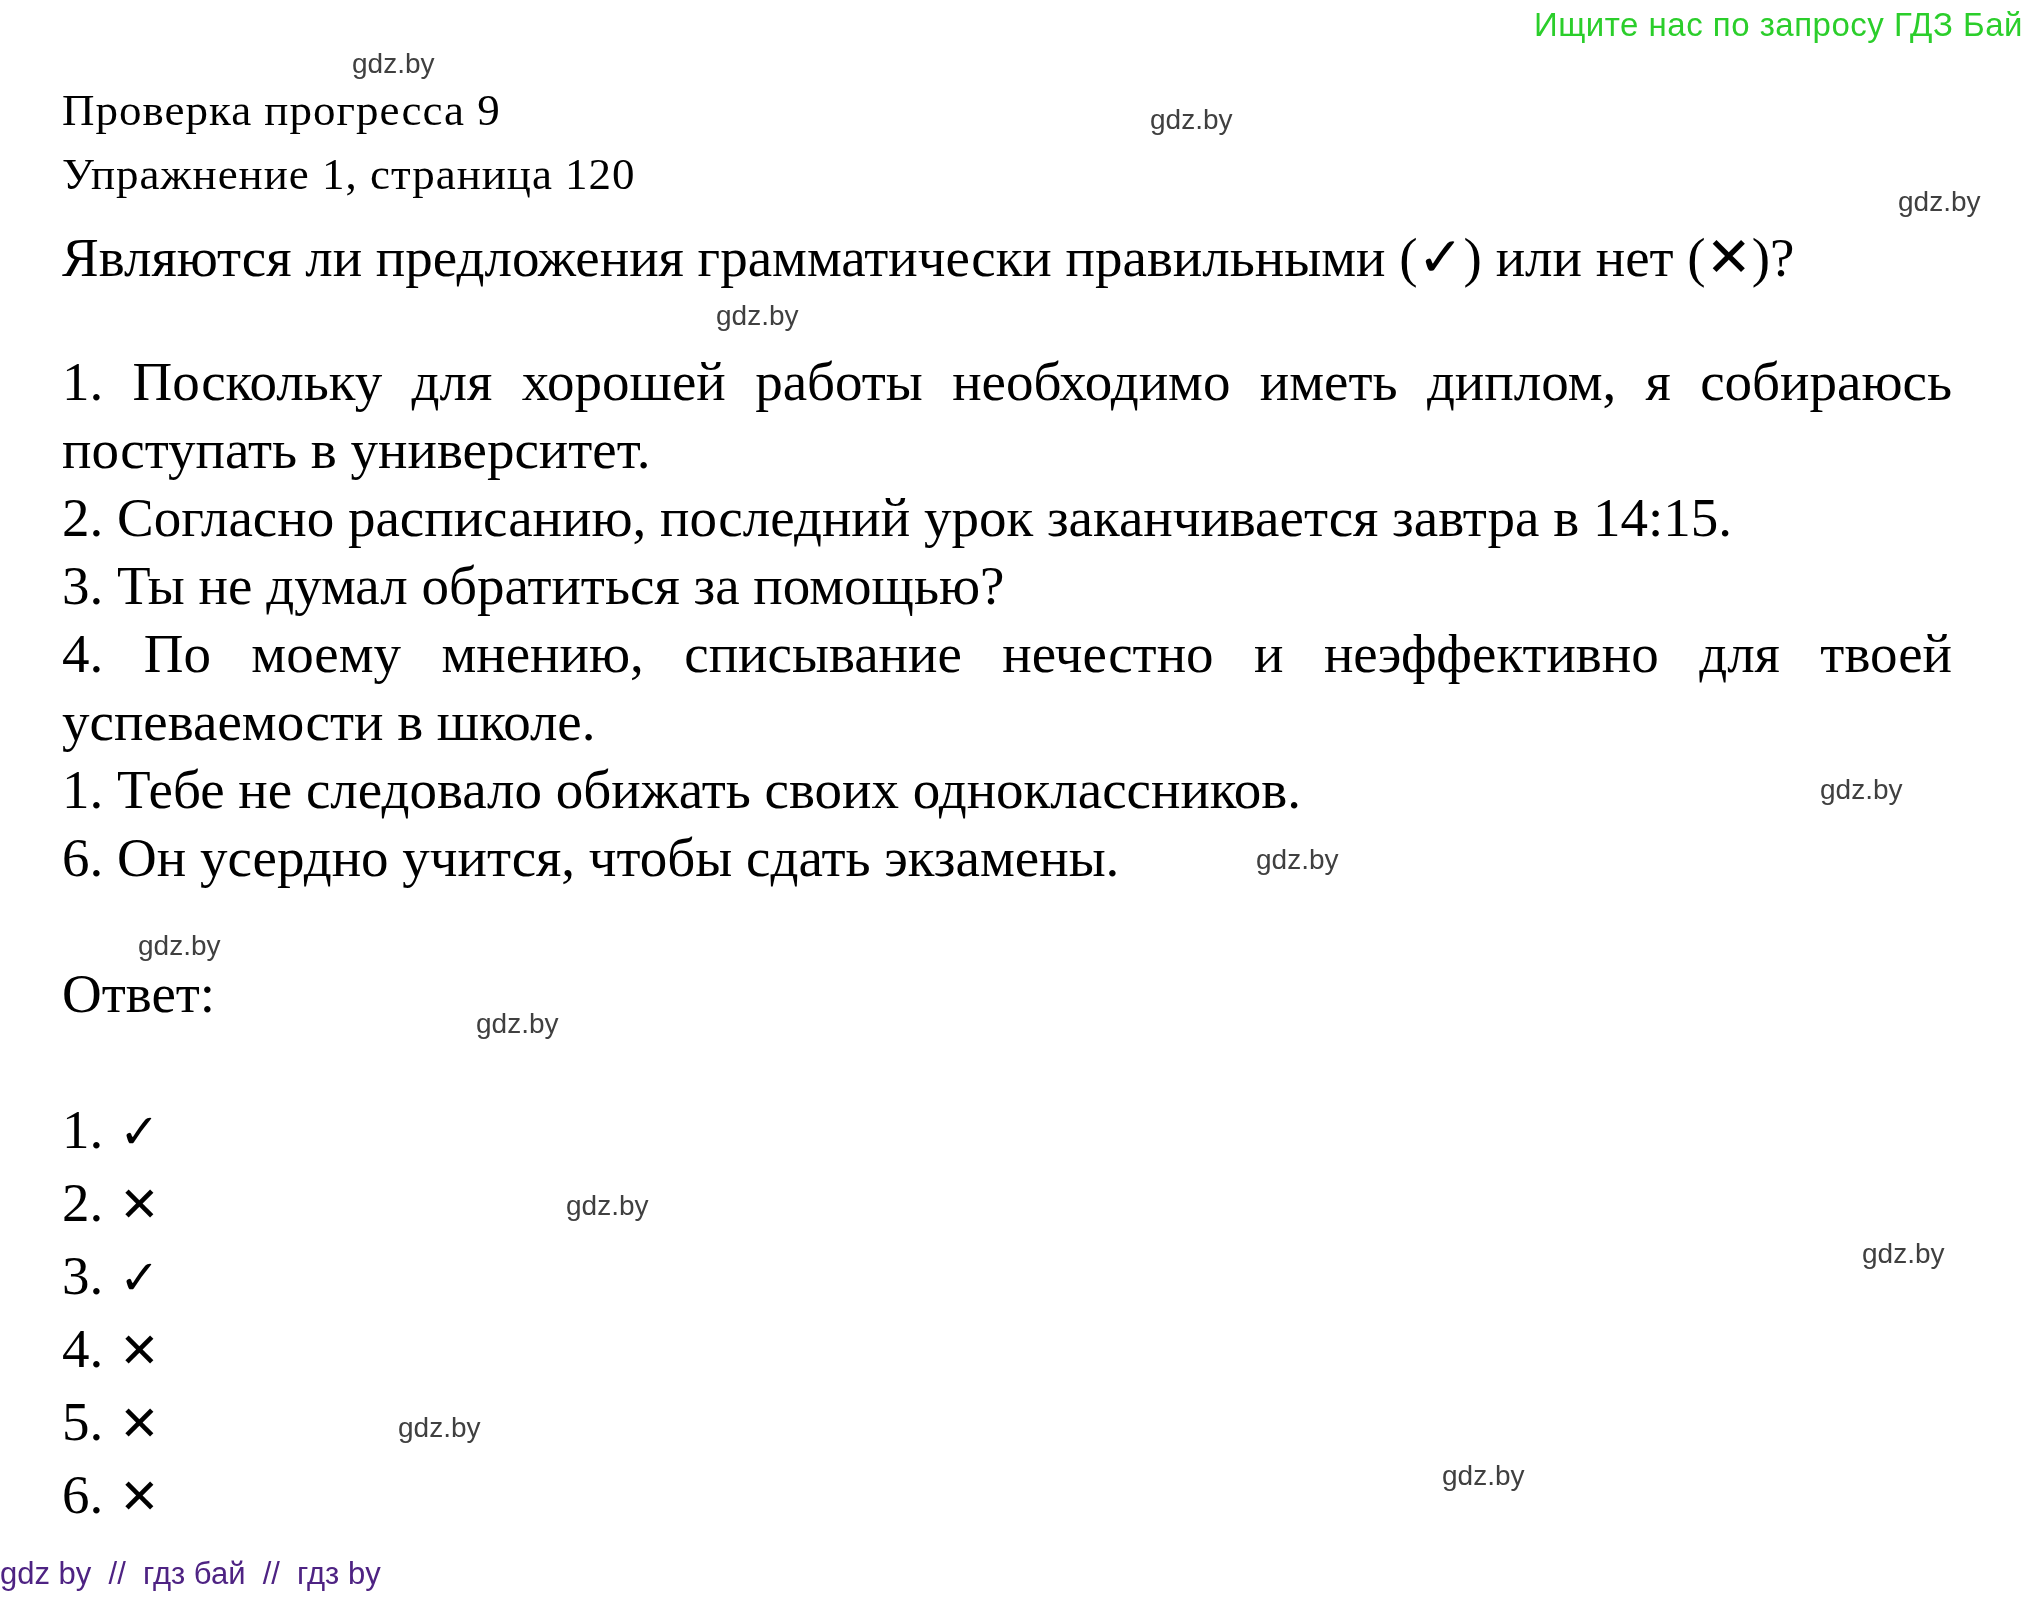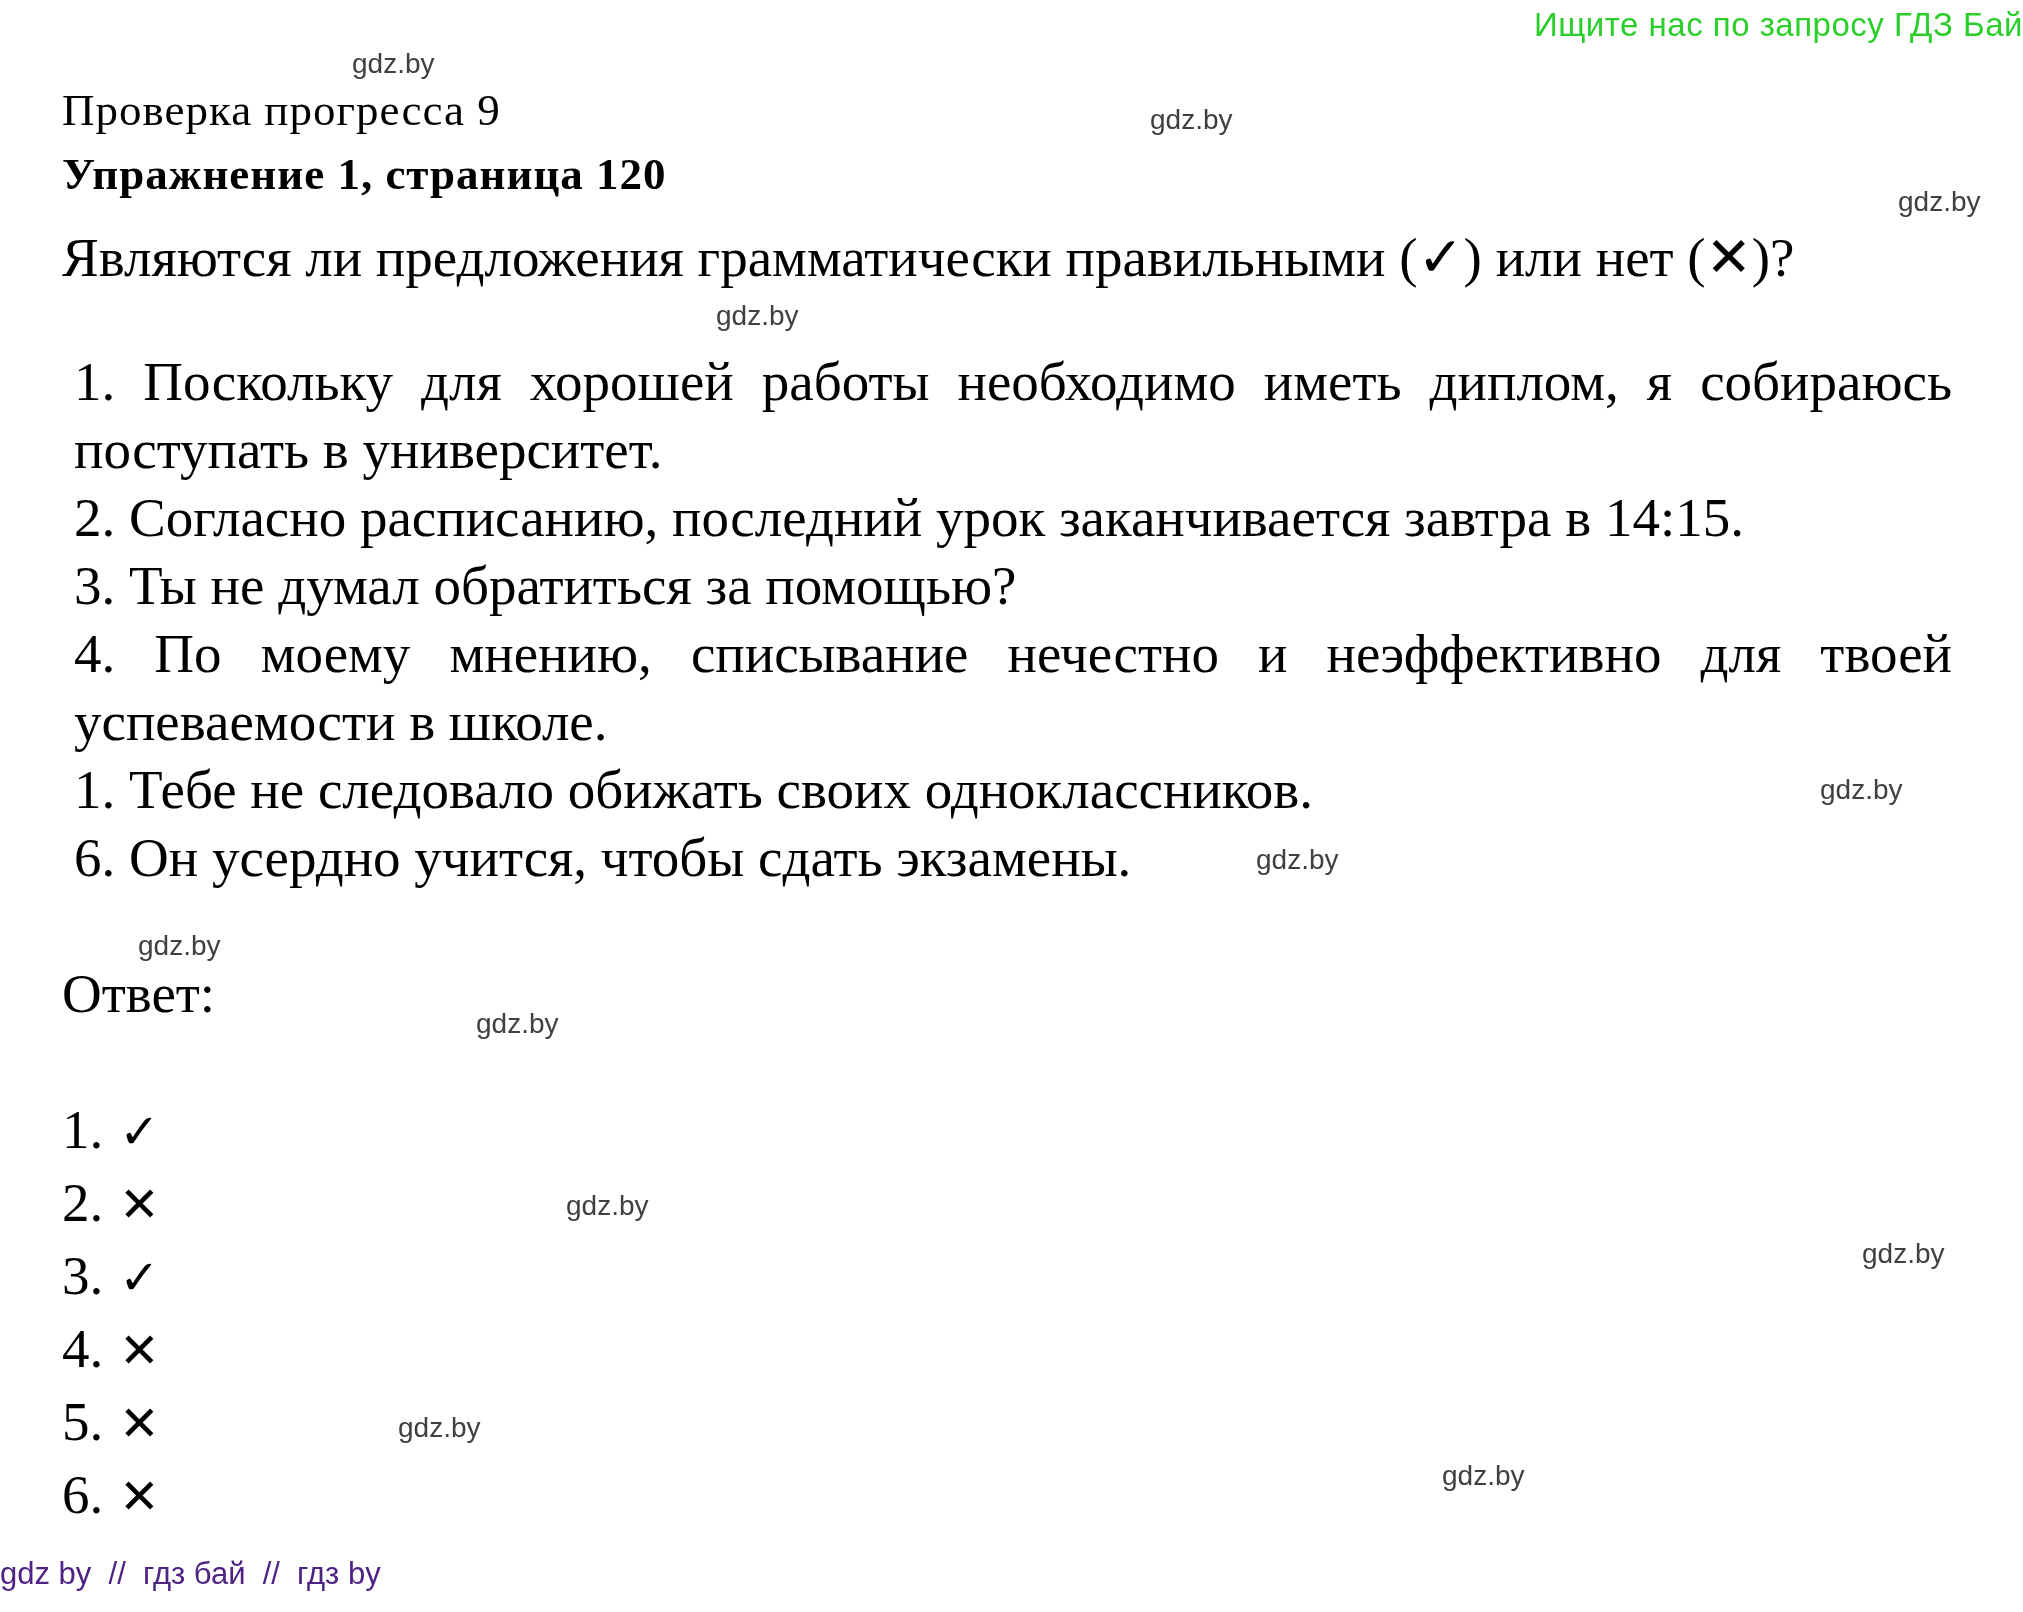--- a/index.html
+++ b/index.html
@@ -25,38 +25,38 @@
     position: absolute;
     top: 84px; left: 62px;
     font-size: 45px;
     font-weight: normal;
     letter-spacing: 1px;
   }
   .h2 {
     position: absolute;
     top: 148px; left: 62px;
     font-size: 45px;
-    font-weight: bold;
+    font-weight: normal;
     letter-spacing: 1px;
   }
   .question {
     position: absolute;
     top: 224px; left: 62px;
     width: 1890px;
     font-size: 55px;
     line-height: 68px;
   }
   .sentences {
     position: absolute;
     top: 348px; left: 62px;
     width: 1890px;
     font-size: 55px;
     line-height: 68px;
   }
-  .sentence { text-align: justify; margin-left: 12px; }
+  .sentence { text-align: justify; }
   .answer-label {
     position: absolute;
     top: 962px; left: 62px;
     font-size: 55px;
   }
   .answers {
     position: absolute;
     top: 1094px; left: 62px;
     font-size: 55px;
     line-height: 72px;

